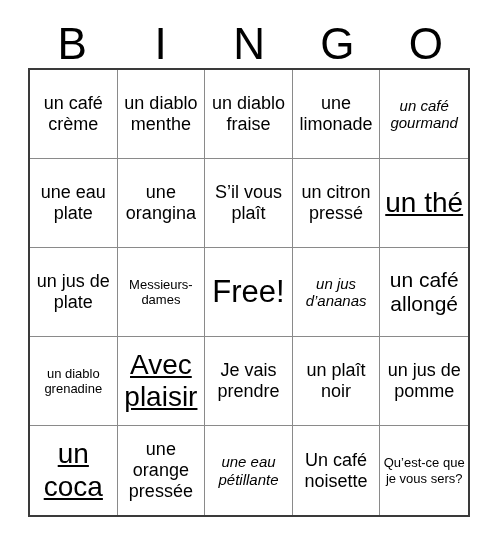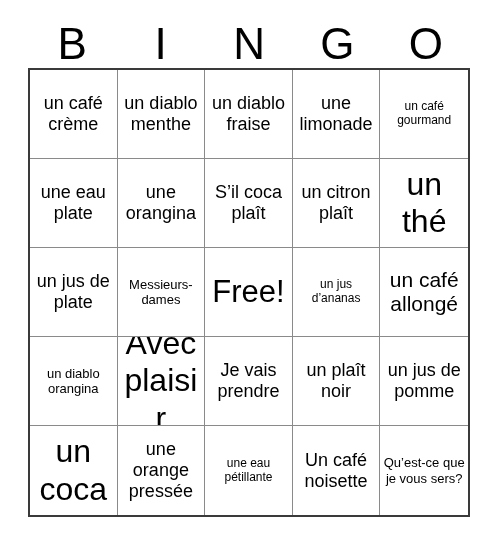--- a/index.html
+++ b/index.html
@@ -79,24 +79,24 @@
   .cell-text {
     display: block;
     width: 100%;
     line-height: 1.16;
     color: #000000;
     word-wrap: break-word;
   }
 
   
   .cell-text.sz-xs  { font-size: 13px; }
-  .cell-text.sz-s   { font-size: 12px; }
+  .cell-text.sz-s   { font-size: 15px; font-style: italic; }
   .cell-text.sz-m   { font-size: 18px; }
   .cell-text.sz-l   { font-size: 21px; }
-  .cell-text.sz-xl  { font-size: 32px; }
+  .cell-text.sz-xl  { font-size: 28px; text-decoration: underline; }
   .cell-text.sz-xxl { font-size: 31px; }
 </style>
 </head>
 <body>
 
 <div id="bingo-card">
 
   <div id="header-row">
     <div class="header-letter">B</div>
     <div class="header-letter">I</div>
@@ -123,24 +123,24 @@
         <span class="cell-text sz-s">un café gourmand</span>
       </div>
 
     <div class="cell">
         <span class="cell-text sz-m">une eau plate</span>
       </div>
     <div class="cell">
         <span class="cell-text sz-m">une orangina</span>
       </div>
     <div class="cell">
-        <span class="cell-text sz-m">S’il coca plaît</span>
+        <span class="cell-text sz-m">S’il vous plaît</span>
       </div>
     <div class="cell">
-        <span class="cell-text sz-m">un citron plaît</span>
+        <span class="cell-text sz-m">un citron pressé</span>
       </div>
     <div class="cell">
         <span class="cell-text sz-xl">un thé</span>
       </div>
 
     <div class="cell">
         <span class="cell-text sz-m">un jus de plate</span>
       </div>
     <div class="cell">
         <span class="cell-text sz-xs">Messieurs-dames</span>
@@ -149,21 +149,21 @@
         <span class="cell-text sz-xxl">Free!</span>
       </div>
     <div class="cell">
         <span class="cell-text sz-s">un jus d’ananas</span>
       </div>
     <div class="cell">
         <span class="cell-text sz-l">un café allongé</span>
       </div>
 
     <div class="cell">
-        <span class="cell-text sz-xs">un diablo orangina</span>
+        <span class="cell-text sz-xs">un diablo grenadine</span>
       </div>
     <div class="cell">
         <span class="cell-text sz-xl">Avec plaisir</span>
       </div>
     <div class="cell">
         <span class="cell-text sz-m">Je vais prendre</span>
       </div>
     <div class="cell">
         <span class="cell-text sz-m">un plaît noir</span>
       </div>

